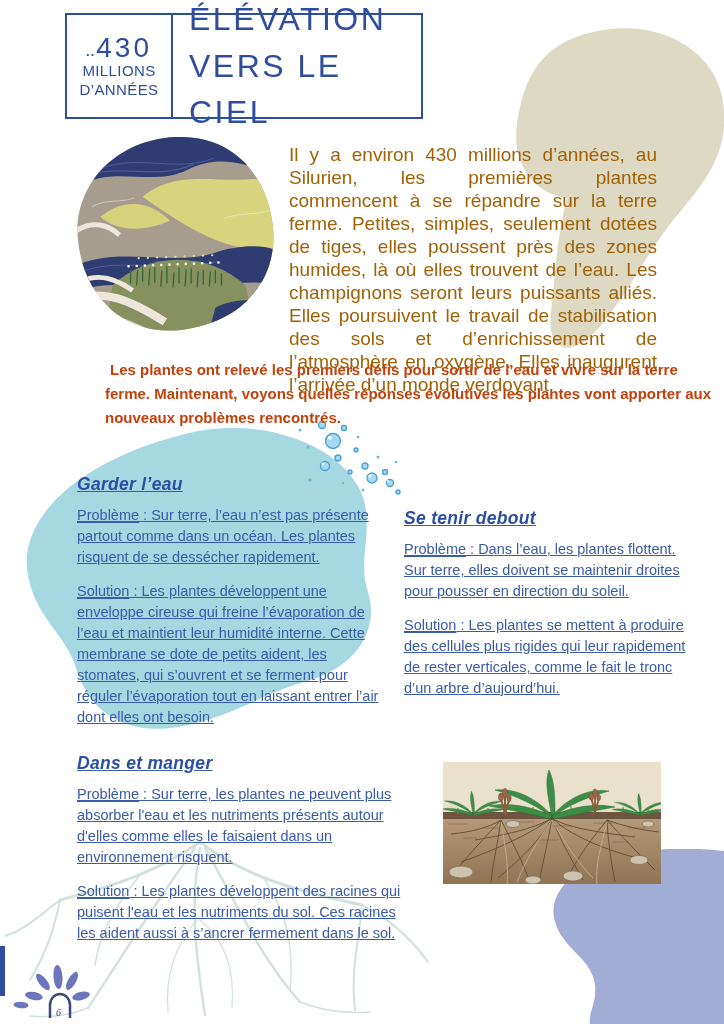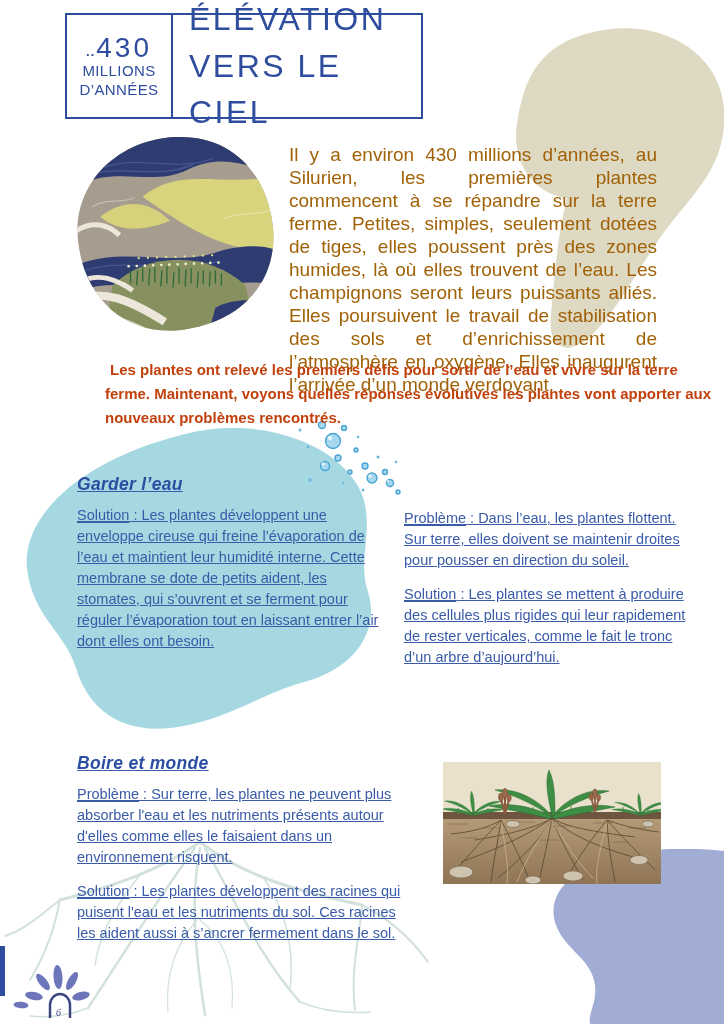--- a/index.html
+++ b/index.html
@@ -170,30 +170,32 @@
     <g fill="#ffffff" opacity="0.85">
       <circle cx="62" cy="28" r="2"></circle>
         <circle cx="55" cy="54" r="1.4"></circle>
       <circle cx="102" cy="66" r="1.6"></circle>
         <circle cx="120" cy="71" r="1.1"></circle>
     </g>
   </svg>
 
   <div id="section-water" class="abs section">
     <h3>Garder l’eau</h3>
+    <p><span class="u">Problème</span><span> : Sur terre, l’eau n’est pas présente partout comme dans un océan. Les plantes risquent de se dessécher rapidement.</span></p>
     <p><span class="u">Solution</span><span> : Les plantes développent une enveloppe cireuse qui freine l’évaporation de l’eau et maintient leur humidité interne. Cette membrane se dote de petits aident, les stomates, qui s’ouvrent et se ferment pour réguler l’évaporation tout en laissant entrer l’air dont elles ont besoin.</span></p>
   </div>
 
   <div id="section-stand" class="abs section">
+    <h3>Se tenir debout</h3>
     <p><span class="u">Problème</span><span> : Dans l’eau, les plantes flottent. Sur terre, elles doivent se maintenir droites pour pousser en direction du soleil.</span></p>
     <p><span class="u">Solution</span><span> : Les plantes se mettent à produire des cellules plus rigides qui leur rapidement de rester verticales, comme le fait le tronc d’un arbre d’aujourd’hui.</span></p>
   </div>
 
   <div id="section-eat" class="abs section">
-    <h3>Boire et monde</h3>
+    <h3>Dans et manger</h3>
     <p><span class="u">Problème</span><span> : Sur terre, les plantes ne peuvent plus absorber l'eau et les nutriments présents autour d'elles comme elles le faisaient dans un environnement risquent.</span></p>
     <p><span class="u">Solution</span><span> : Les plantes développent des racines qui puisent l'eau et les nutriments du sol. Ces racines les aident aussi à s’ancrer fermement dans le sol.</span></p>
   </div>
 
   <svg id="fern-illustration" class="abs" width="218" height="122" viewBox="0 0 218 122">
     <defs>
       <linearGradient id="soilGrad" x1="0" y1="0" x2="0" y2="1">
         <stop offset="0" stop-color="#b79d7a"></stop>
           <stop offset="1" stop-color="#8f7455"></stop>
       </linearGradient>

